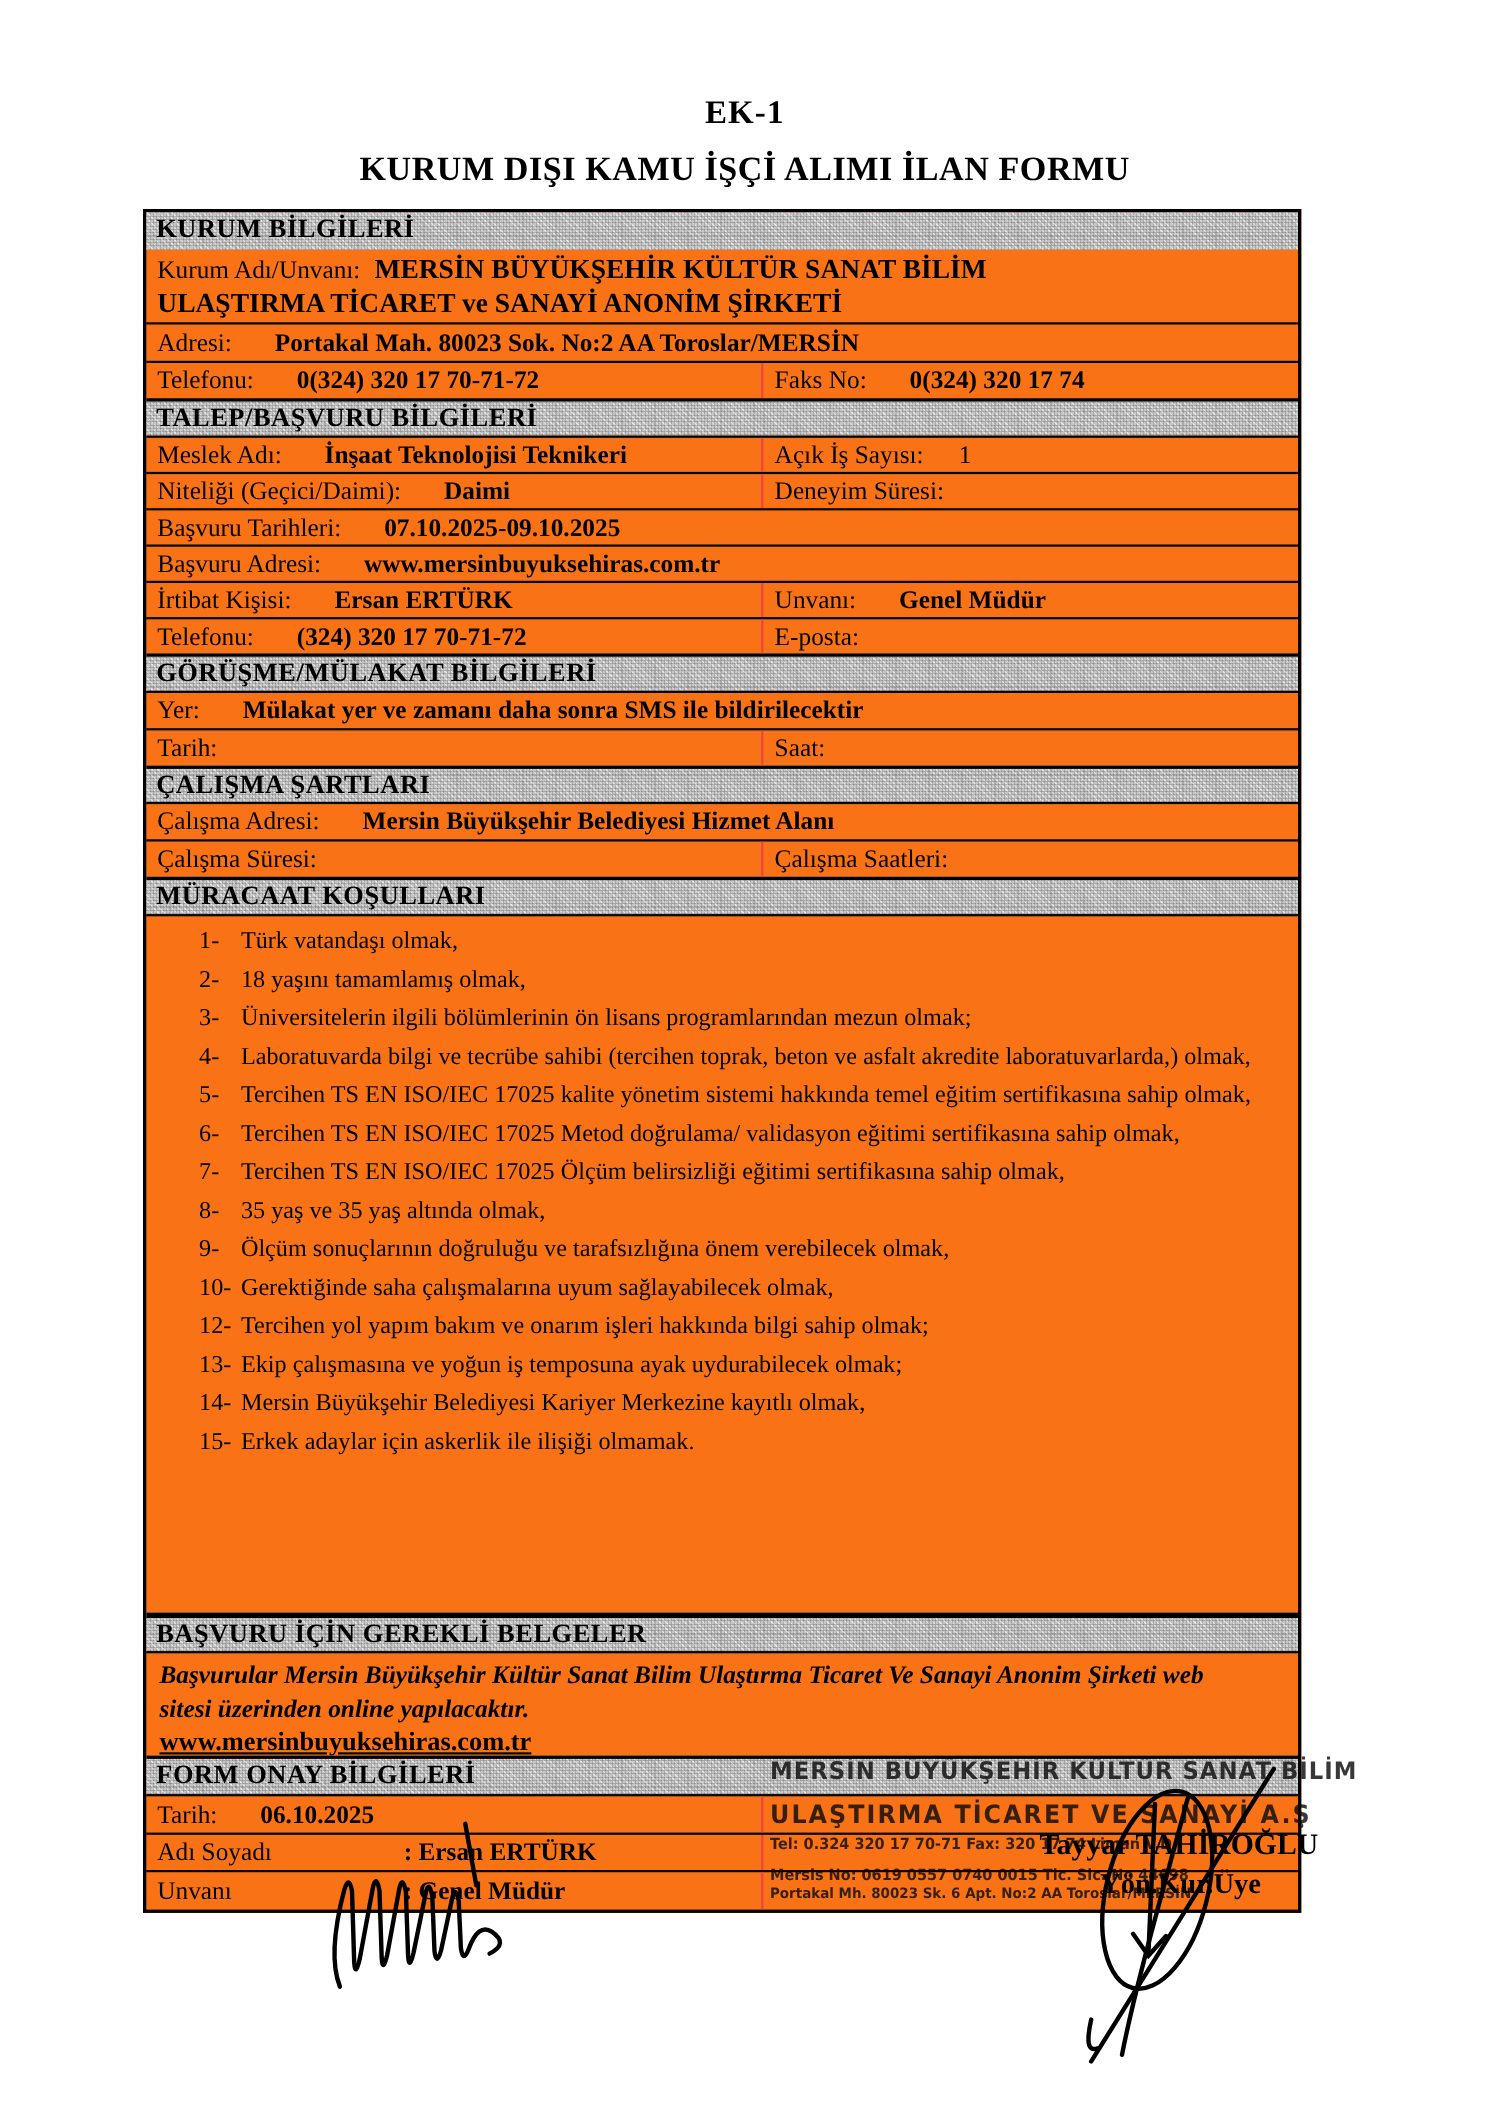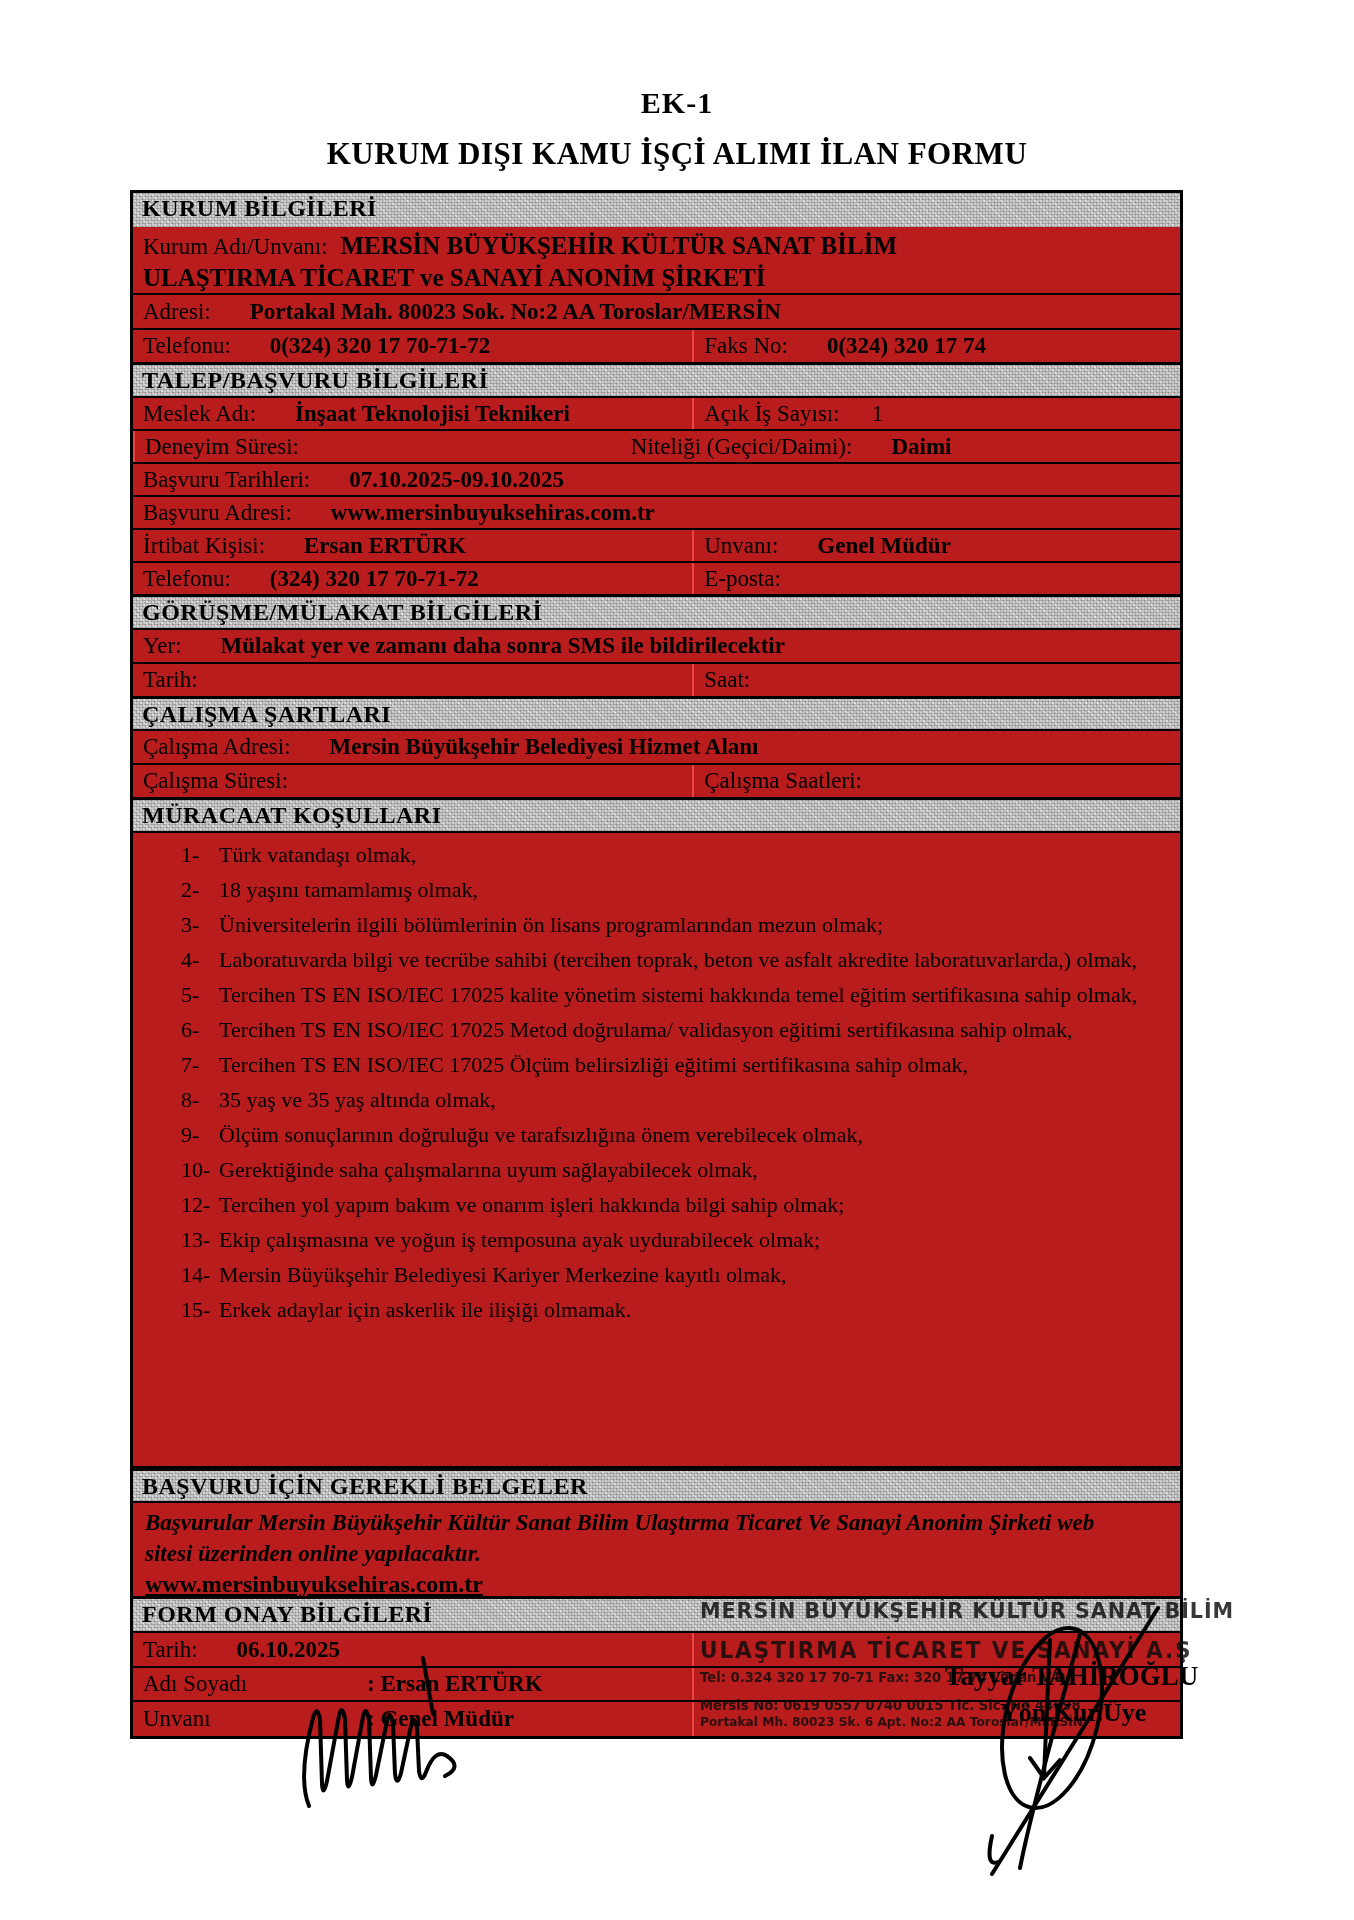--- a/index.html
+++ b/index.html
@@ -7,21 +7,21 @@
     position:relative;width:1354px;height:1920px;background:#fff;
     font-family:"Liberation Serif","DejaVu Serif",serif;color:#000;overflow:hidden;
   }
   
   .title-block{position:absolute;left:0;top:86px;width:1354px;text-align:center;}
   .annex{font-size:30px;font-weight:bold;letter-spacing:1px;}
   .main-title{font-size:31px;font-weight:bold;margin-top:16px;letter-spacing:.5px;}
   
   .doc{
     position:absolute;left:130px;top:190px;width:1053px;
-    border:3px solid #000;box-sizing:border-box;background:#b91c1c;
+    border:3px solid #000;box-sizing:border-box;background:#f97316;
   }
   .row,.bar,.listcell,.bigcell{box-sizing:border-box;border-top:2px solid #000;overflow:hidden;}
   .first{border-top:none;}
   .thick{border-top-width:3px;}
   .xthick{border-top-width:5px;}
   .bar{
     height:34px;padding:2px 9px 0 9px;
     font-size:24px;font-weight:bold;letter-spacing:.5px;white-space:nowrap;
     background-color:#c6c6c6;
     background-image:
@@ -107,26 +107,26 @@
         <span class="lbl">Meslek Adı:</span>
         <span class="val">İnşaat Teknolojisi Teknikeri</span>
       </div>
       <div class="cell cell-r">
         <span class="lbl" style="margin-right:0">Açık İş Sayısı:</span>
         <span class="val plain">1</span>
       </div>
     </div>
 
     <div class="row split h33">
-      <div class="cell cell-r">
-        <span class="lbl">Deneyim Süresi:</span>
-      </div>
       <div class="cell cell-l">
         <span class="lbl">Niteliği (Geçici/Daimi):</span>
         <span class="val">Daimi</span>
+      </div>
+      <div class="cell cell-r">
+        <span class="lbl">Deneyim Süresi:</span>
       </div>
     </div>
 
     <div class="row single h33">
       <div class="cell">
         <span class="lbl">Başvuru Tarihleri:</span>
         <span class="val">07.10.2025-09.10.2025</span>
       </div>
     </div>
 

